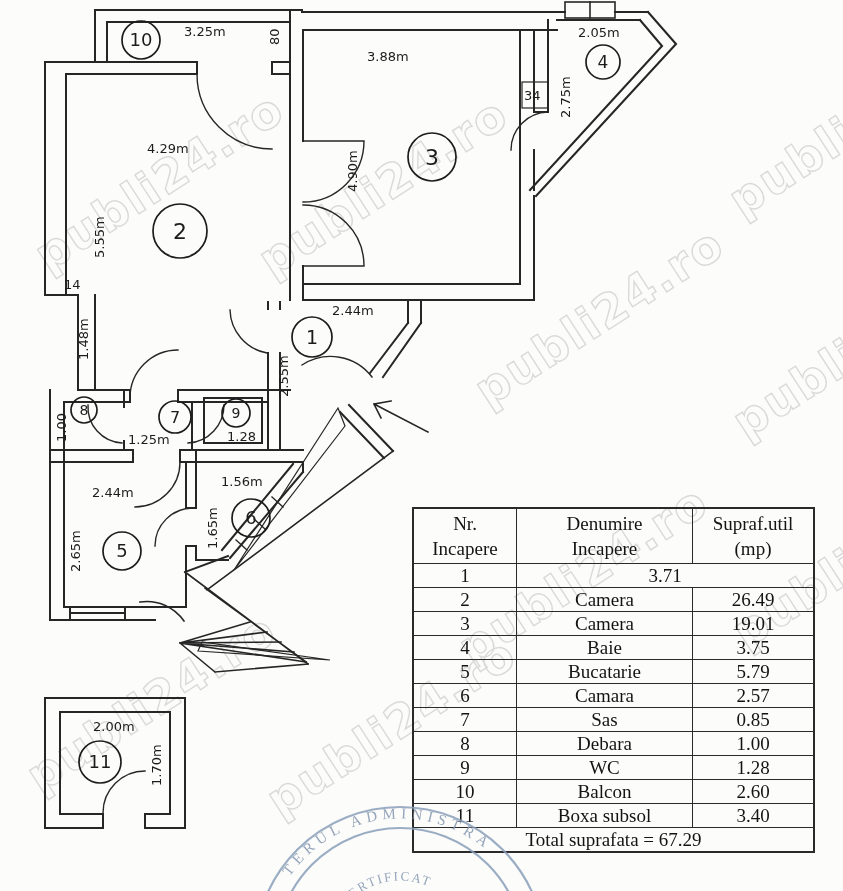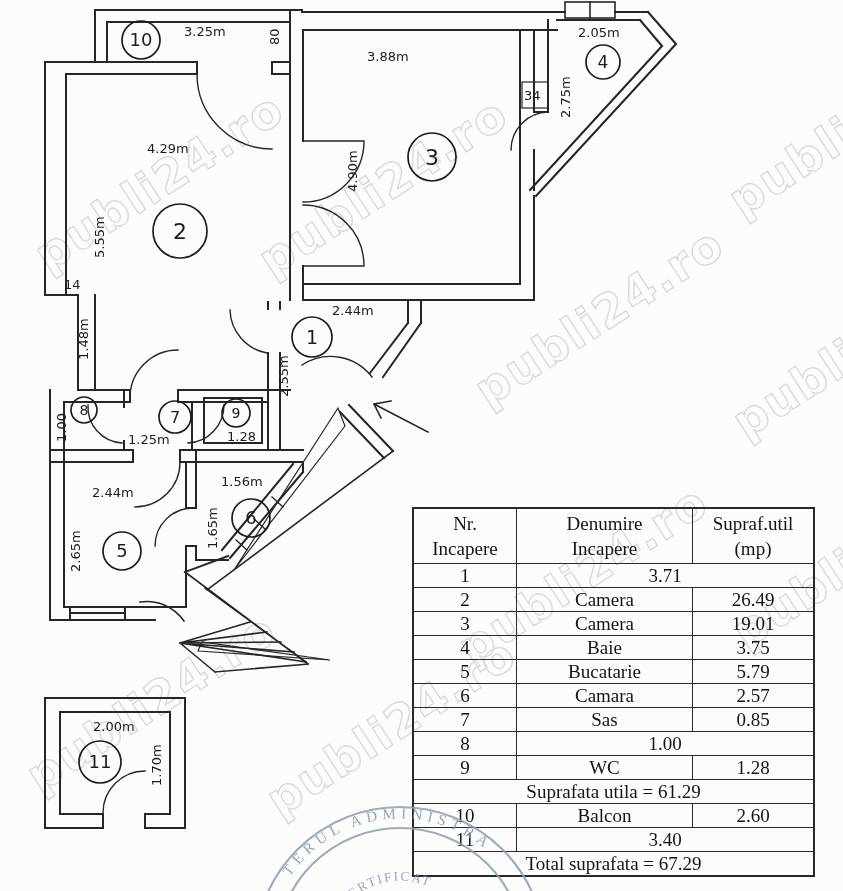--- a/index.html
+++ b/index.html
@@ -232,41 +232,40 @@
     <div class="c c2">Camara</div>
     <div class="c c3">2.57</div>
   </div>
   <div class="trow drow">
     <div class="c c1">7</div>
     <div class="c c2">Sas</div>
     <div class="c c3">0.85</div>
   </div>
   <div class="trow drow">
     <div class="c c1">8</div>
+    <div class="c c2">Debara</div>
     <div class="c c3">1.00</div>
   </div>
   <div class="trow drow">
     <div class="c c1">9</div>
     <div class="c c2">WC</div>
     <div class="c c3">1.28</div>
   </div>
 
-  <div class="trow srow">
-    <div class="c">Suprafata utila = 61.29</div>
-  </div>
 
   <div class="trow drow">
     <div class="c c1">10</div>
     <div class="c c2">Balcon</div>
     <div class="c c3">2.60</div>
   </div>
 
 
   <div class="trow drow">
     <div class="c c1">11</div>
+    <div class="c c2">Boxa subsol</div>
     <div class="c c3">3.40</div>
   </div>
 
   <div class="trow srow">
     <div class="c">Total suprafata = 67.29</div>
   </div>
 
 </div>
 
 <svg class="stamp" width="330" height="103" viewBox="240 788 330 103" opacity="0.85">

